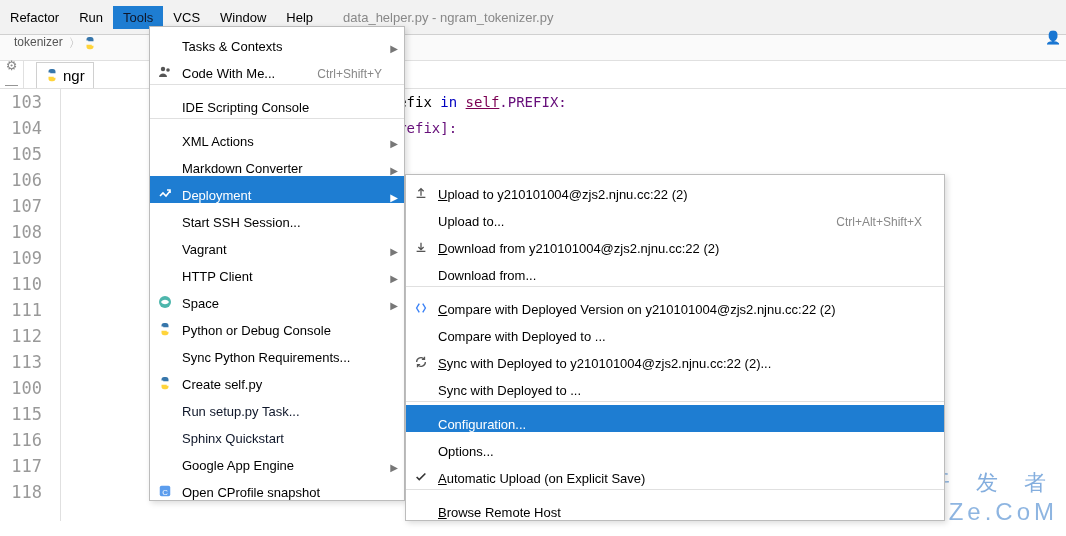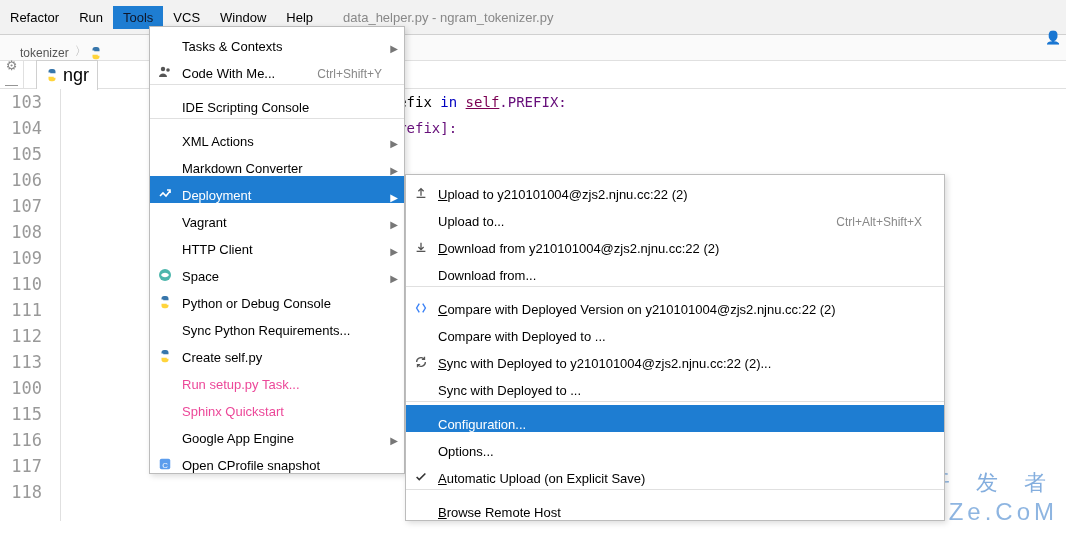--- a/index.html
+++ b/index.html
@@ -22,33 +22,33 @@
   padding-left: 0;
 }
 .menubar .menu-item {
   padding: 4px 10px;
   cursor: default;
 }
 .menubar .menu-item.active { background: #1e7dd2; color: #0f172a; }
 .menubar .title-path { margin-left: 20px; color: #888; }
 .breadcrumb {
   display: flex;
-  align-items: flex-end;
+  align-items: flex-start;
   height: 26px;
   background: #fafafa;
   border-bottom: 1px solid #e0e0e0;
-  padding-left: 16px;
+  padding-left: 10px;
   font-size: 12px;
 }
 .breadcrumb .crumb { color: #555; padding: 0 4px; }
 .breadcrumb .sep { color: #aaa; padding: 0 2px; }
 .breadcrumb .py-icon { width: 14px; height: 14px; display: inline-block; vertical-align: middle; }
 .editor-area { position: relative; height: calc(100% - 52px); display: flex; }
 .tab-row { display: flex; background: #fff; border-bottom: 1px solid #e0e0e0; height: 28px; align-items: center; padding-left: 36px; }
-.editor-tab { display: flex; align-items: center; gap: 4px; padding: 4px 8px; background: #fff; border: 1px solid #d0d0d0; border-bottom: none; font-size: 18px; }
+.editor-tab { display: flex; align-items: center; gap: 4px; padding: 4px 8px; background: #fff; border: 1px solid #d0d0d0; border-bottom: none; font-size: 15px; }
 .gutter { width: 60px; text-align: right; color: #999; font-family: Consolas, monospace; font-size: 17px; padding-right: 18px; line-height: 26px; background: #fff; }
 .gutter-line { height: 26px; }
 .code { flex: 1; font-family: Consolas, monospace; font-size: 14px; line-height: 26px; position: relative; padding-left: 6px; }
 .code .kw { color: #0000c0; }
 .code .self { color: #7b0052; text-decoration: underline; }
 .code .const { color: #660e7a; }
 .code .op { color: #000; }
 .code-line { height: 26px; white-space: pre; }
 .code-left-edge { position: absolute; left: 0; top: 0; bottom: 0; width: 1px; background: #e0e0e0; }
 
@@ -65,21 +65,21 @@
   align-items: flex-end;
   height: 27px;
   padding: 0 22px 0 32px;
   cursor: default;
   position: relative;
   white-space: nowrap;
 }
 .dropdown .row .lbl { flex: 1; }
 .dropdown .row .shortcut { color: #888; margin-left: 14px; font-size: 12px; }
 .dropdown .row.highlight { background: #1e7dd2; color: #fff; }
-.dropdown .row.disabled { color: #ec4899; }
+.dropdown .row.disabled { color: #0f172a; }
 .dropdown .row .arrow { position: absolute; right: 6px; color: #777; font-size: 10px; }
 .dropdown .row.highlight .arrow { color: #fff; }
 .dropdown .sep { height: 1px; background: #e0e0e0; margin: 3px 0; }
 .dropdown .icon { position: absolute; left: 6px; width: 18px; height: 18px; display: flex; align-items: center; justify-content: center; }
 
 .dd-tools { top: 26px; left: 149px; width: 256px; }
 .dd-deploy { top: 174px; left: 405px; width: 540px; }
 u { text-decoration: underline; }
 
 .watermark { position: absolute; right: 8px; bottom: 10px; font-size: 24px; color: rgba(50,120,200,0.55); font-family: Arial, sans-serif; letter-spacing: 4px; }
@@ -206,20 +206,23 @@
       <span class="icon">
         <svg width="16" height="16" viewBox="0 0 16 16">
           <path d="M3 10l3-3 3 3 4-5" stroke="#fff" stroke-width="1.6" fill="none"></path>
           <path d="M10 4h3v3" stroke="#fff" stroke-width="1.6" fill="none"></path>
         </svg>
       </span>
       <span class="lbl">Deployment</span>
       <span class="arrow">▶</span>
     </div>
     <div class="row">
+      <span class="lbl">Start SSH Session...</span>
+    </div>
+    <div class="row">
       <span class="lbl">Vagrant</span>
       <span class="arrow">▶</span>
     </div>
     <div class="row">
       <span class="lbl">HTTP Client</span>
       <span class="arrow">▶</span>
     </div>
     <div class="row">
       <span class="icon">
         <svg width="16" height="16" viewBox="0 0 16 16">

